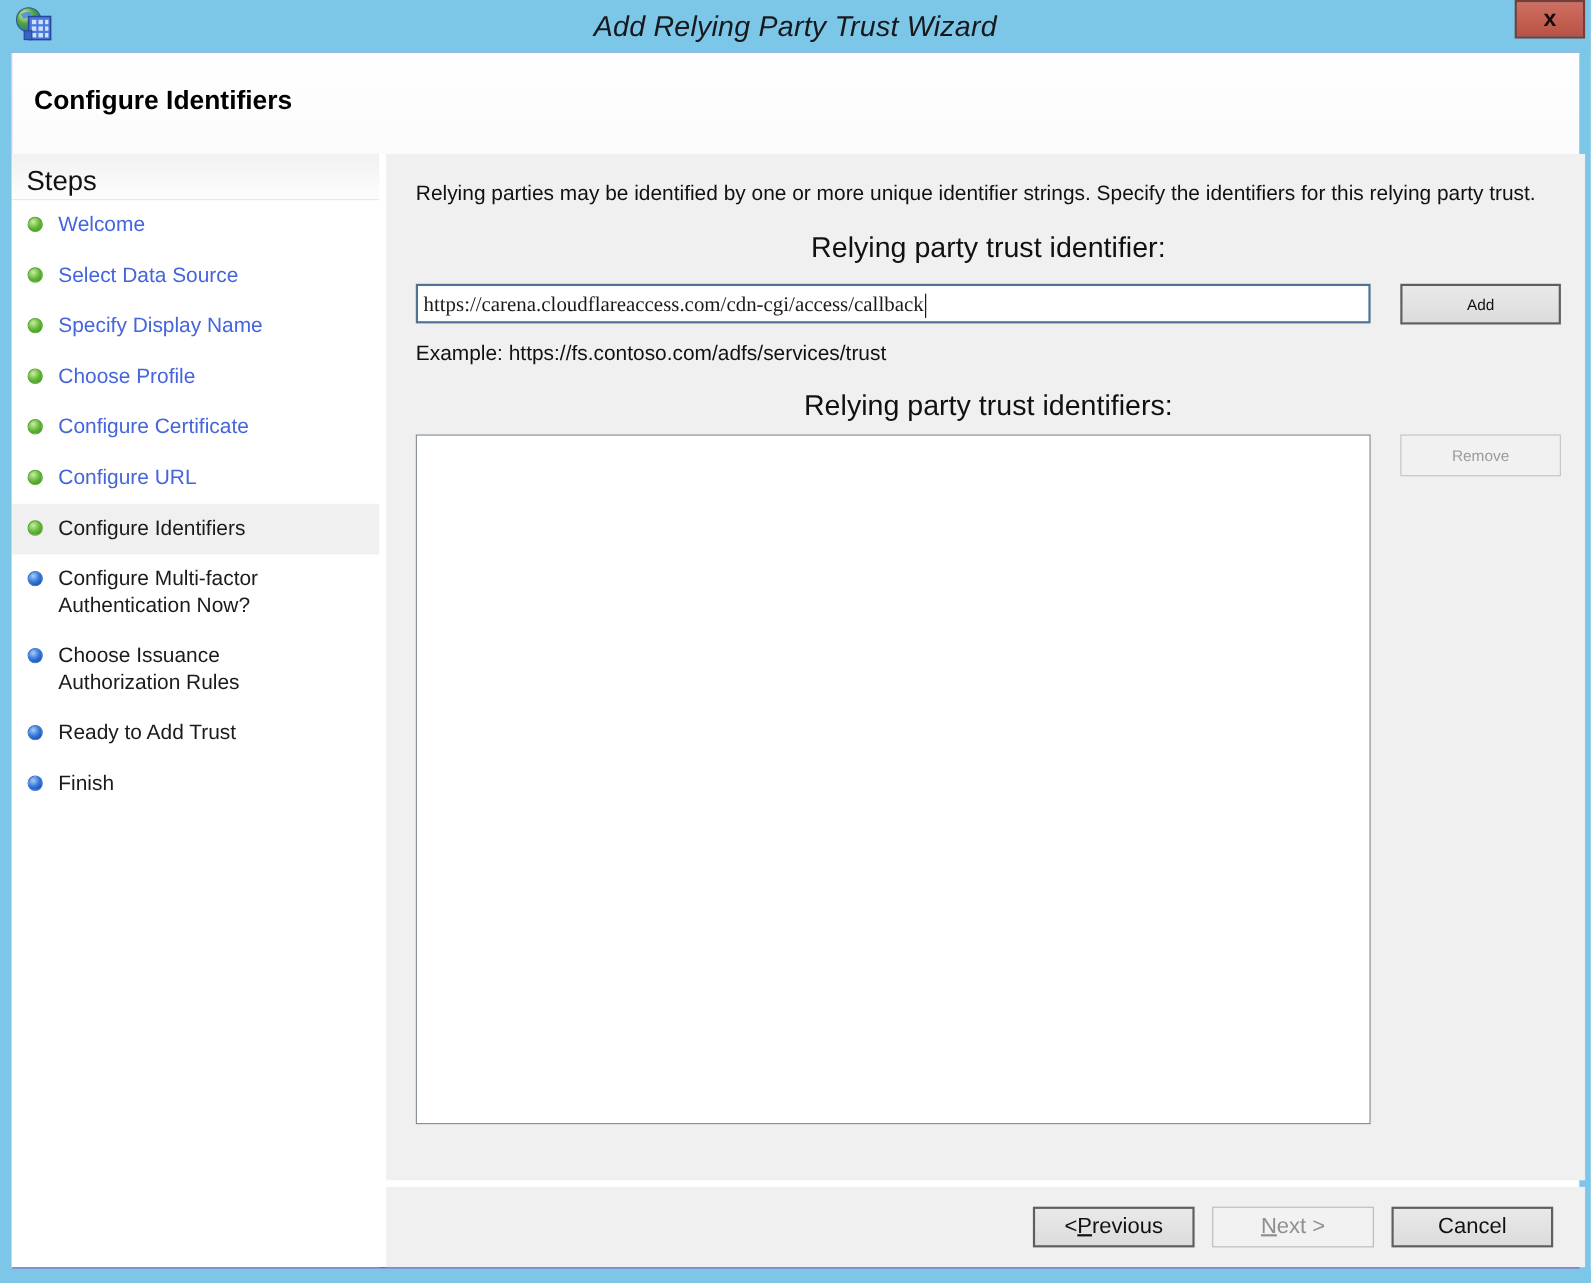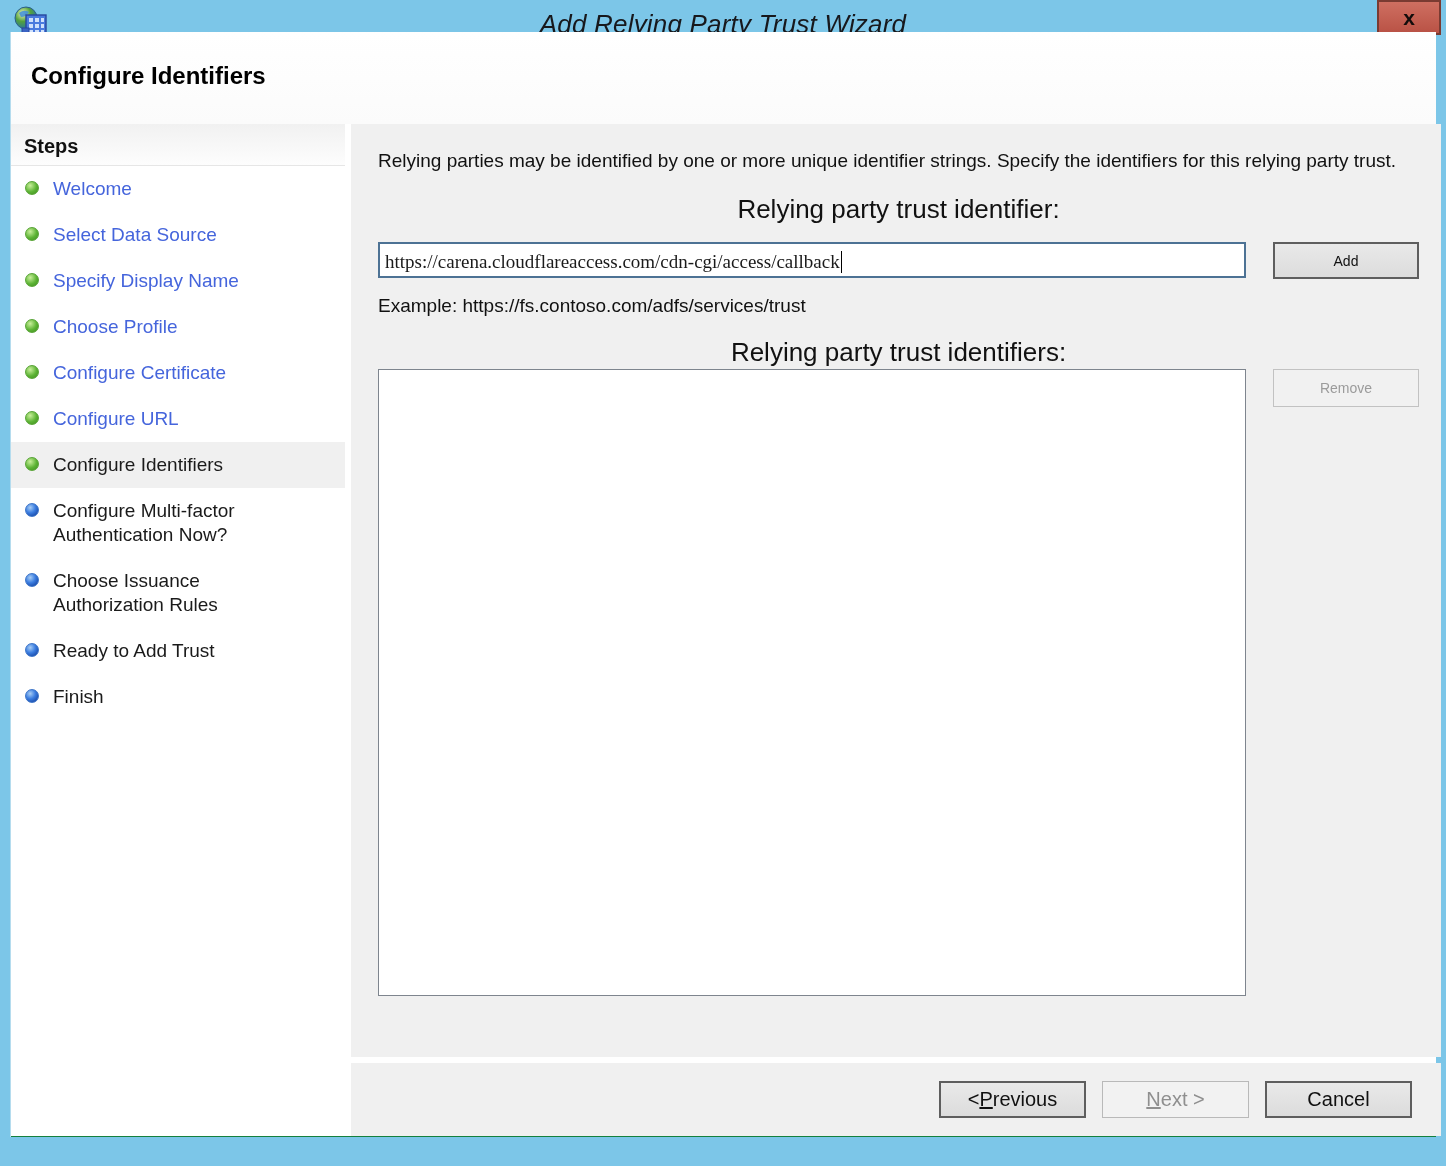--- a/index.html
+++ b/index.html
@@ -27,22 +27,22 @@
   .close-btn {
     position: absolute; top: 0; left: 1377px; width: 64px; height: 35px;
     background: linear-gradient(#cf6f61, #b95245);
     border: 2px solid #7a3b32;
     color: #120c0b; font-weight: bold; font-size: 21px;
     display: flex; align-items: center; justify-content: center;
     cursor: pointer; line-height: 1;
   }
 
   .client {
-    position: absolute; left: 10px; top: 32px; width: 1426px; height: 1105px;
-    background: #15803d;
+    position: absolute; left: 10px; top: 48px; width: 1426px; height: 1105px;
+    background: #a21caf;
     border-left: 1px solid #b5dcee;
   }
 
   
   .page-header {
     position: absolute; left: 0; top: 0; right: 0; height: 92px;
     background: linear-gradient(#ffffff, #fbfbfb);
   }
   .page-heading {
     position: absolute; left: 20px; top: 30px;
@@ -59,21 +59,21 @@
   }
 
   
   .sidebar {
     grid-column: 1; grid-row: 1 / span 3;
     background: #ffffff;
     overflow: hidden;
   }
   .steps-title {
     height: 42px; padding: 11px 0 0 13px;
-    font-size: 20px; font-weight: bold; color: #111;
+    font-size: 25px; font-weight: normal; color: #111;
     background: linear-gradient(#f1f1f1, #fdfdfd);
     border-bottom: 1px solid #e6e6e6;
   }
   .step-item {
     display: flex; align-items: flex-start;
     padding: 11px 8px 11px 14px;
   }
   .step-item.current { background: #f0f0f0; }
   .bullet {
     width: 14px; height: 14px; border-radius: 50%;
@@ -117,21 +117,21 @@
   }
   .btn {
     font-size: 14px; color: #111;
     background: linear-gradient(#e9e9e9, #dcdcdc);
     border: 2px solid #5e5e5e;
     display: flex; align-items: center; justify-content: center;
     cursor: pointer;
   }
   .add-btn { width: 146px; height: 37px; margin-left: 27px; }
   .example { font-size: 19px; margin-top: 16px; color: #111; }
-  .list-row { display: flex; margin-top: 1px; }
+  .list-row { display: flex; margin-top: 11px; }
   .listbox {
     width: 868px; height: 627px;
     background: #ffffff;
     border: 1px solid #7e858e;
   }
   .remove-btn {
     width: 146px; height: 38px; margin-left: 27px;
     background: #f1f1f1;
     border: 1px solid #c2c2c2;
     color: #9b9b9b; cursor: default;

